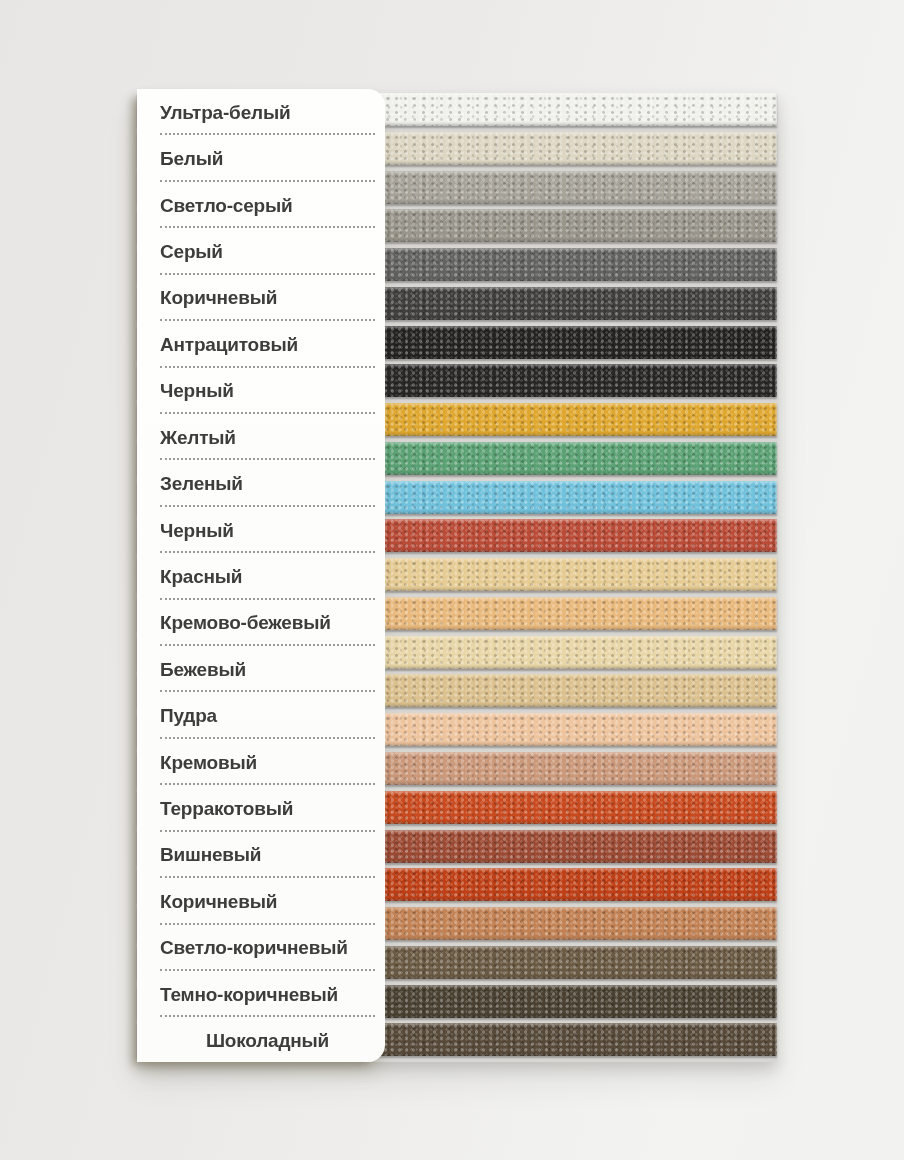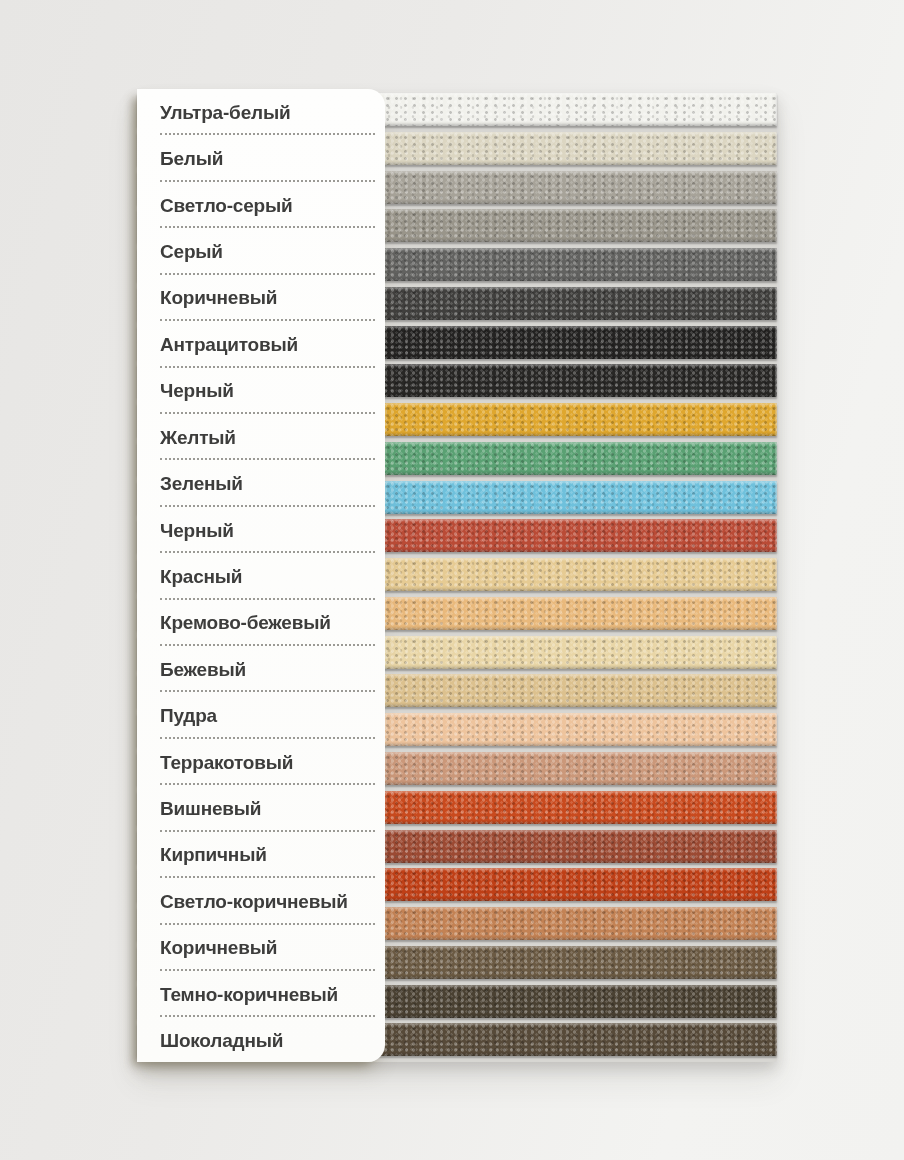--- a/index.html
+++ b/index.html
@@ -40,21 +40,21 @@
     background:linear-gradient(180deg,#fefefd 0%,#fcfcfa 100%);
     border-radius:0 17px 17px 0;
     box-shadow:-7px 6px 9px -3px rgba(116,109,86,.55), -3px 12px 20px -4px rgba(116,109,86,.30);
     box-sizing:border-box;padding:0 10px 0 23px;z-index:3;
   }
   .card .rows{display:flex;flex-direction:column;height:100%;}
   .label-row{
     flex:1;display:flex;align-items:center;
     border-bottom:2px dotted #9b9a95;
   }
-  .label-row:last-child{border-bottom:none;}
+  .label-row:last-child{border-bottom:none;justify-content:center;}
   .label-text{
     font-size:19px;font-weight:700;color:#3d3d3c;letter-spacing:-0.2px;
     white-space:nowrap;line-height:1;padding-top:2px;
   }
 </style>
 </head>
 <body>
 
 <div class="stage">
 
@@ -176,33 +176,33 @@
         <div class="label-row">
           <span class="label-text">Кремово-бежевый</span>
         </div>
         <div class="label-row">
           <span class="label-text">Бежевый</span>
         </div>
         <div class="label-row">
           <span class="label-text">Пудра</span>
         </div>
         <div class="label-row">
+          <span class="label-text">Кремовый</span>
+        </div>
+        <div class="label-row">
           <span class="label-text">Терракотовый</span>
         </div>
         <div class="label-row">
           <span class="label-text">Вишневый</span>
         </div>
         <div class="label-row">
-          <span class="label-text">Кирпичный</span>
+          <span class="label-text">Коричневый</span>
         </div>
         <div class="label-row">
           <span class="label-text">Светло-коричневый</span>
-        </div>
-        <div class="label-row">
-          <span class="label-text">Коричневый</span>
         </div>
         <div class="label-row">
           <span class="label-text">Темно-коричневый</span>
         </div>
         <div class="label-row">
           <span class="label-text">Шоколадный</span>
         </div>
       </div>
   </div>
 

